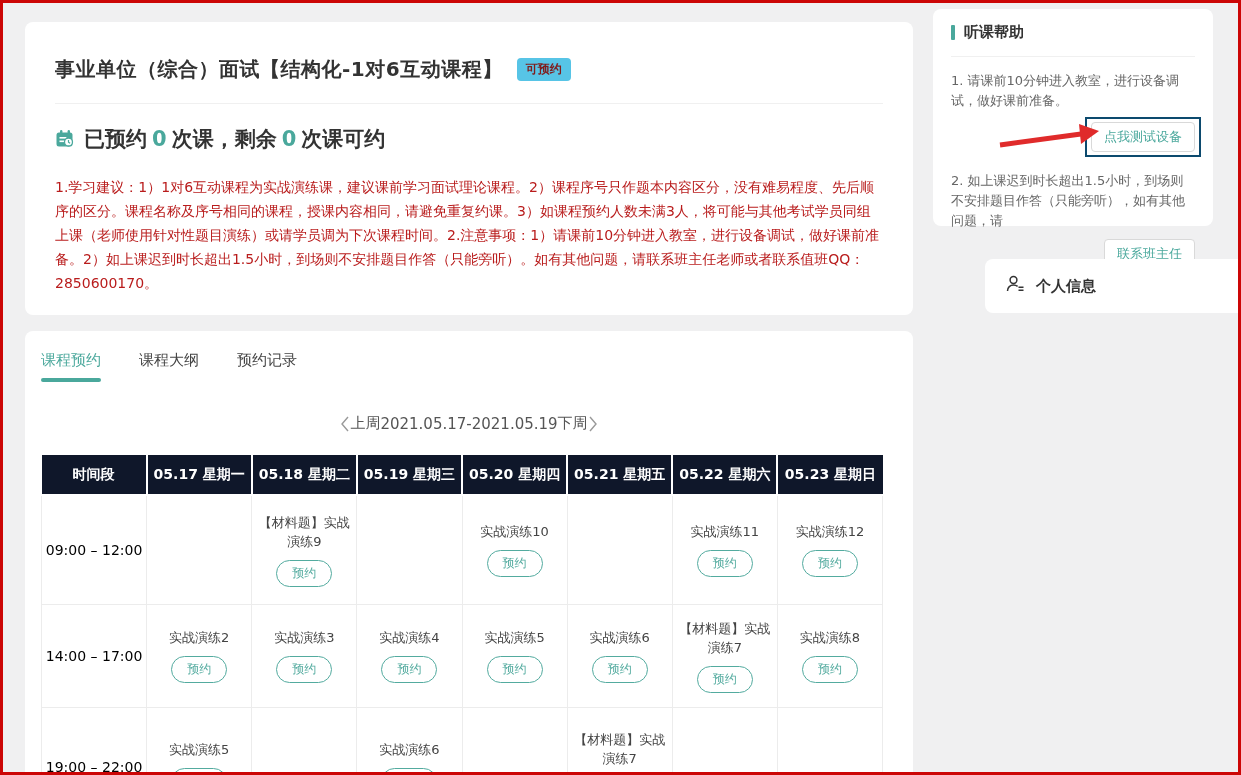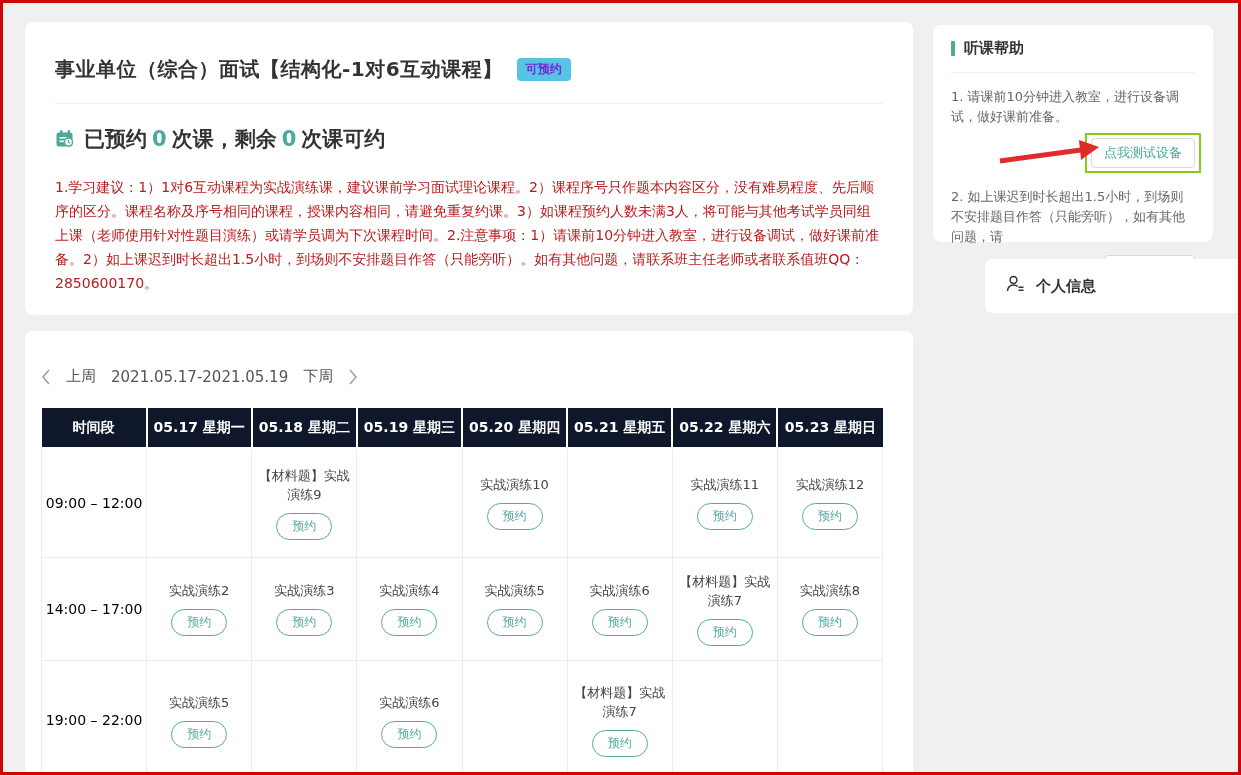--- a/index.html
+++ b/index.html
@@ -10,64 +10,64 @@
     background:#f0f0f1;
     border:3px solid #cc0606;
     overflow:hidden;
   }
   .card { position:absolute; background:#fff; border-radius:8px; }
 
   
   .card-info { left:22px; top:19px; width:888px; height:293px; padding:34px 30px 0; }
   .title-row { display:flex; align-items:center; gap:14px; }
   .title-row h1 { font-size:20px; color:#333; font-weight:bold; letter-spacing:.5px; }
-  .badge { background:#57c4e6; color:#6d28d9; font-size:12px; font-weight:bold;
+  .badge { background:#57c4e6; color:#7f1d1d; font-size:12px; font-weight:bold;
            padding:3px 9px; border-radius:4px; white-space:nowrap; }
   .divider { border-bottom:1px solid #f0f0f0; margin-top:20px; }
   .booking-line { display:flex; align-items:center; gap:9px; margin-top:21px;
                   font-size:21px; font-weight:bold; color:#333; }
   .booking-line .count { color:#4aa89c; margin:0 5px; }
   .cal-icon { display:inline-flex; }
   .desc { margin-top:22px; font-size:14px; color:#b91c1c; line-height:24px; }
 
   
   .card-schedule { left:22px; top:328px; width:888px; height:470px; padding:20px 16px 0; }
   .tabs { display:flex; gap:38px; }
   .tab { font-size:15px; color:#444; cursor:pointer; }
   .tab::after { content:""; display:block; height:4px; border-radius:2px; margin-top:8px; background:transparent; }
   .tab.active { color:#4aa89c; }
   .tab.active::after { background:#4aa89c; width:60px; }
-  .week-nav { display:flex; justify-content:flex-start; align-items:center; gap:15px;
-              margin-top:16px; font-size:15px; color:#555; }
+  .week-nav { display:flex; justify-content:center; align-items:center; 
+              margin-top:32px; font-size:15px; color:#555; }
   .week-nav .chev { display:inline-flex; cursor:pointer; }
   .week-nav .nav-link { cursor:pointer; }
   .schedule-table { margin-top:22px; width:842px; table-layout:fixed; border-collapse:collapse; }
   .schedule-table th { background:#0f172a; color:#fff; font-size:14px; font-weight:bold;
                        height:40px; border-left:2px solid #fff; border-bottom:2px solid #fff; }
   .schedule-table th:first-child { border-left:none; }
   .schedule-table td { border:1px solid #ececec; text-align:center; vertical-align:middle; }
   .schedule-table tbody tr:nth-child(1) td { height:109px; }
   .schedule-table tbody tr:nth-child(2) td { height:103px; }
   .schedule-table tbody tr:nth-child(3) td { height:120px; }
   .time-cell { font-size:14px; color:#000000; }
   .course-name { font-size:13px; color:#444; line-height:19px; padding:0 6px; margin-bottom:9px; }
   .book-btn { display:inline-block; border:1px solid #53ab9f; color:#53ab9f; background:#fff;
               border-radius:14px; padding:4px 15px; font-size:12px; cursor:pointer;
               font-family:inherit; }
 
   
-  .help-card { left:930px; top:22px; width:280px; height:217px; padding:14px 18px 0; }
+  .help-card { left:930px; top:6px; width:280px; height:217px; padding:14px 18px 0; }
   .help-title-row { display:flex; align-items:center; gap:9px; }
   .tbar { width:4px; height:15px; background:#4aa89c; border-radius:1px; }
   .help-title-row h2 { font-size:15px; color:#333; font-weight:bold; }
   .divider2 { border-bottom:1px solid #f0f0f0; margin-top:14px; }
   .help-text { margin-top:14px; font-size:13px; color:#666; line-height:20px; }
   .test-row { position:relative; height:40px; margin-top:6px; text-align:right; }
   .red-arrow { position:absolute; left:46px; top:4px; }
-  .red-box { display:inline-block; border:2px solid #84cc16; padding:3px 4px; margin-right:-6px; }
+  .red-box { display:inline-block; border:2px solid #0c4a6e; padding:3px 4px; margin-right:-6px; }
   .side-btn { border:1px solid #d9d9d9; border-radius:4px; color:#4aa89c; background:#fff;
               font-size:13px; padding:5px 12px; cursor:pointer; font-family:inherit; white-space:nowrap; }
   .contact-row { margin-top:8px; text-align:right; }
 
   .profile-card { left:982px; top:256px; width:280px; height:54px;
                   display:flex; align-items:center; gap:11px; padding:0 20px; cursor:pointer; }
   .profile-card h2 { font-size:15px; color:#333; font-weight:bold; }
 </style>
 </head>
 <body>
@@ -92,20 +92,25 @@
         </svg>
       </span>
       <span>
         <span>已预约</span><span class="count">0</span><span>次课，剩余</span><span class="count">0</span><span>次课可约</span>
       </span>
     </div>
     <p class="desc">1.学习建议：1）1对6互动课程为实战演练课，建议课前学习面试理论课程。2）课程序号只作题本内容区分，没有难易程度、先后顺序的区分。课程名称及序号相同的课程，授课内容相同，请避免重复约课。3）如课程预约人数未满3人，将可能与其他考试学员同组上课（老师使用针对性题目演练）或请学员调为下次课程时间。2.注意事项：1）请课前10分钟进入教室，进行设备调试，做好课前准备。2）如上课迟到时长超出1.5小时，到场则不安排题目作答（只能旁听）。如有其他问题，请联系班主任老师或者联系值班QQ：2850600170。</p>
   </section>
 
   <section class="card card-schedule">
+    <div class="tabs">
+        <div class="tab active">课程预约</div>
+        <div class="tab">课程大纲</div>
+        <div class="tab">预约记录</div>
+      </div>
     <div class="week-nav">
       <span class="chev">
         <svg width="10" height="16" viewBox="0 0 10 16">
             <polyline points="8,1 2,8 8,15" fill="none" stroke="#999" stroke-width="1.4"></polyline>
           </svg>
       </span>
       <span class="nav-link">上周</span>
       <span class="range">2021.05.17-2021.05.19</span>
       <span class="nav-link">下周</span>
       <span class="chev">

